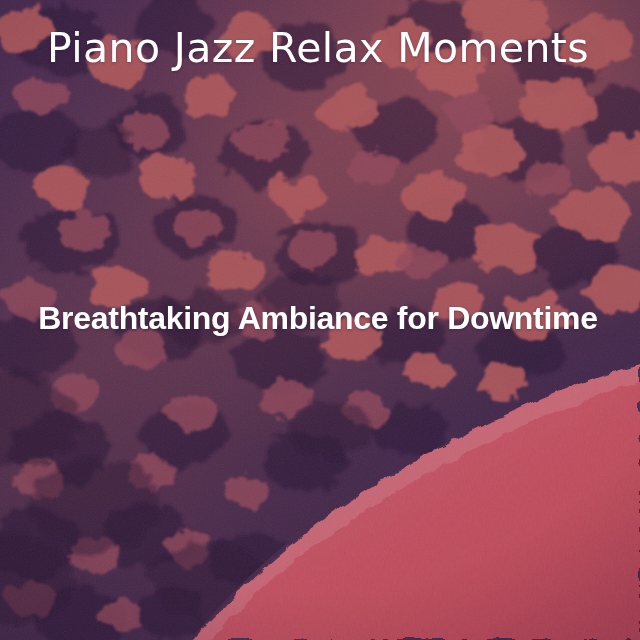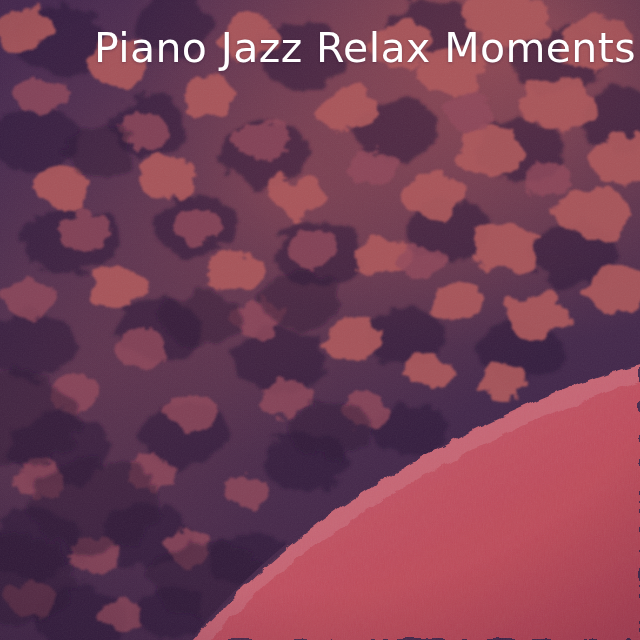--- a/index.html
+++ b/index.html
@@ -48,21 +48,21 @@
   #grain { opacity: 0.30; pointer-events: none; }
 
   
   #water { pointer-events: none; }
 
   
   .title-line {
     position: absolute;
     left: 0;
     width: 636px;
-    text-align: right;
+    text-align: center;
     color: #ffffff;
     white-space: nowrap;
     user-select: none;
   }
   #album-title {
     top: 25px;
     font-family: "DejaVu Sans", sans-serif;
     font-size: 41px;
     font-weight: 400;
     letter-spacing: 0.4px;
@@ -292,14 +292,15 @@
       <feColorMatrix type="saturate" values="0"></feColorMatrix>
       <feComponentTransfer>
           <feFuncA type="linear" slope="0.26"></feFuncA>
         </feComponentTransfer>
     </filter>
     <rect width="100%" height="100%" filter="url(#grainF)"></rect>
   </svg>
 
   <div class="title-line" id="album-title">Piano Jazz Relax Moments</div>
 
+  <div class="title-line" id="album-subtitle">Breathtaking Ambiance for Downtime</div>
 
 </div>
 
 </body></html>

